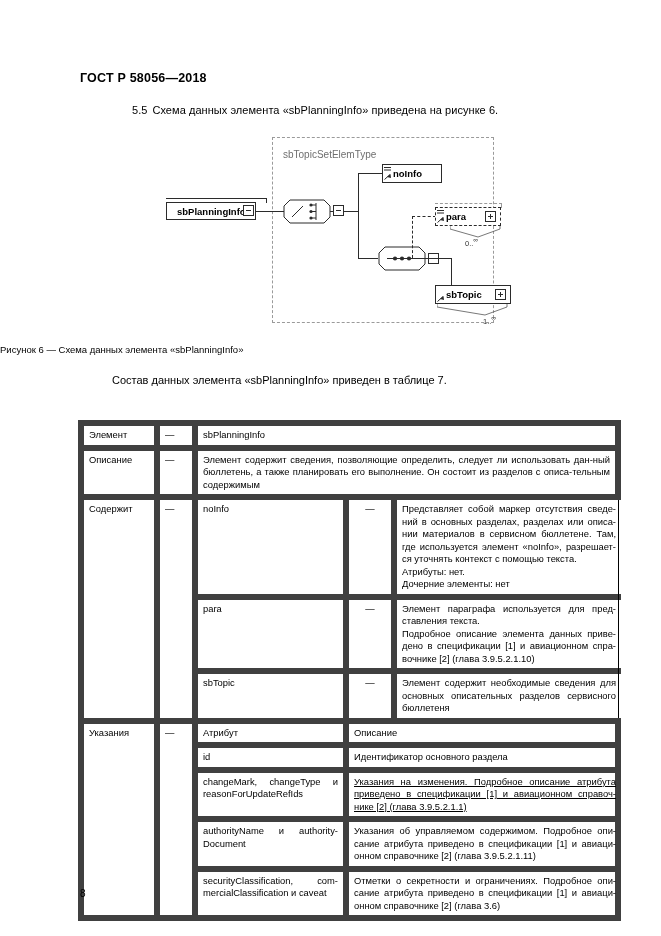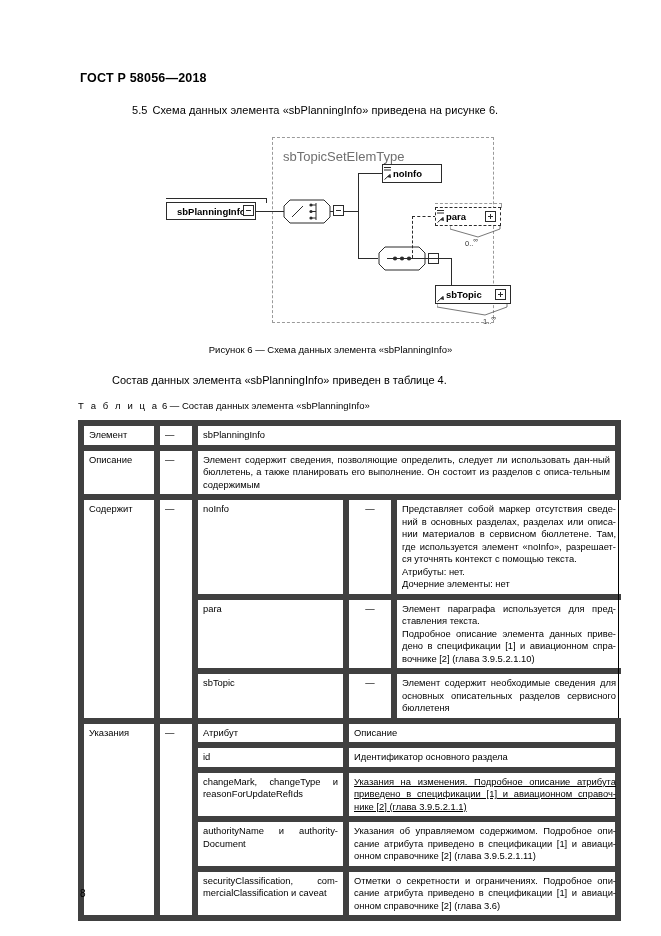--- a/index.html
+++ b/index.html
@@ -49,21 +49,20 @@
     left: 150px;
     top: 123px;
     width: 360px;
     height: 190px;
   }
   .figure-caption {
     position: absolute;
     left: 0;
     top: 330px;
     width: 661px;
-    text-align: center;
     font-size: 9.5px;
   }
 
   
   .table-intro {
     position: absolute;
     left: 112px;
     top: 360px;
     font-size: 11px;
   }
@@ -138,21 +137,21 @@
     align-items: center;
   }
   .dg-box span.lbl { padding-left: 10px; }
   .dashed-container {
     position: absolute;
     border: 1px dashed #9a9a9a;
     box-sizing: border-box;
   }
   .type-label {
     position: absolute;
-    font-size: 13px;
+    font-size: 10px;
     color: #6f6f6f;
   }
   .pm {
     position: absolute;
     width: 11px; height: 11px;
     border: 1px solid #2b2b2b;
     background: #fff;
     box-sizing: border-box;
   }
   .pm:before {
@@ -277,26 +276,22 @@
       <polyline points="0,1 0,4 48,12 70,4 70,1" fill="none" stroke="#555" stroke-width="0.8"></polyline>
     </svg>
     <div class="cardinal" style="left:333px; top:177px;">
       <span>1</span><span>..</span><sup>∞</sup>
     </div>
 
   </div>
 
   <div class="figure-caption">Рисунок 6 — Схема данных элемента «sbPlanningInfo»</div>
 
-  <div class="table-intro">Состав данных элемента «sbPlanningInfo» приведен в таблице 4.</div>
-
-  <div class="table-title">
-    <span class="sp">Т а б л и ц а</span>
-    <span>6 — Состав данных элемента «sbPlanningInfo»</span>
-  </div>
+  <div class="table-intro">Состав данных элемента «sbPlanningInfo» приведен в таблице 7.</div>
+
 
   <table class="maintable">
     <colgroup>
       <col style="width:76px">
       <col style="width:38px">
       <col style="width:423px">
     </colgroup>
     <tbody>
 
       <tr>

